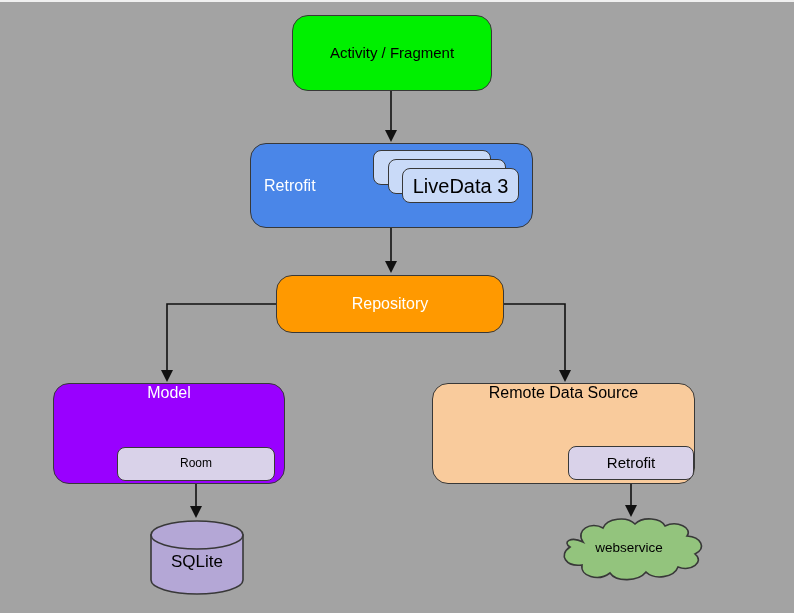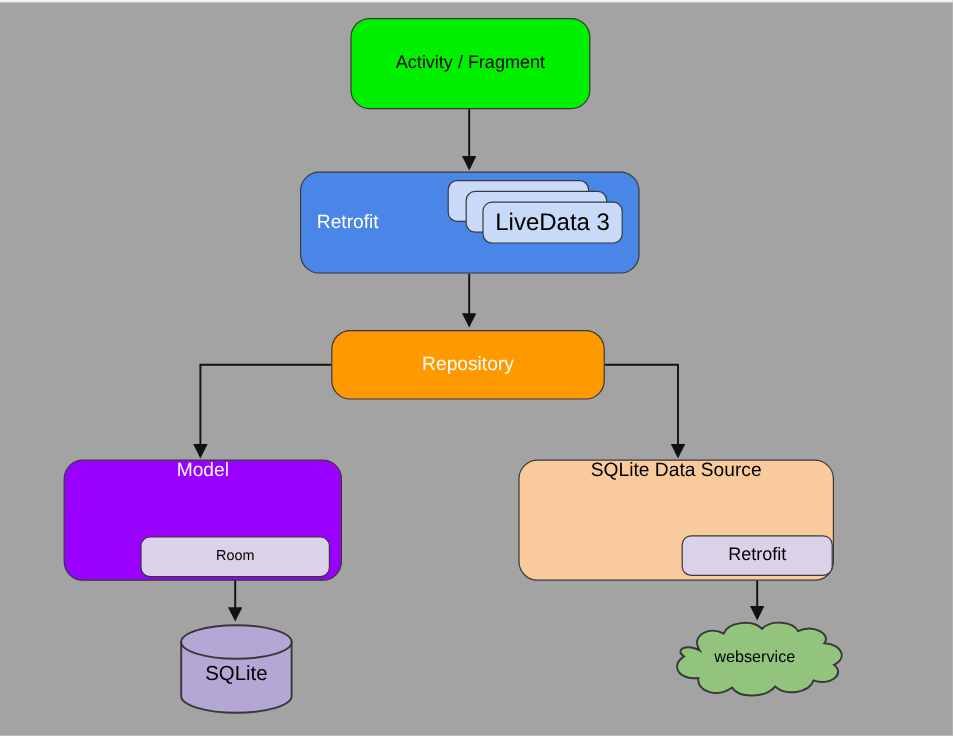--- a/index.html
+++ b/index.html
@@ -83,21 +83,21 @@
 
   <div class="node big top-label" style="left: 53px; top: 381px; width: 232px; height: 101px; background-color: rgb(153, 0, 255); color: rgb(255, 255, 255);">
     <span>Model</span>
   </div>
 
   <div class="node chip" style="left: 117px; top: 445px; width: 158px; height: 34px; font-size: 12px; background-color: rgb(217, 210, 233); color: rgb(0, 0, 0);">
     <span>Room</span>
   </div>
 
   <div class="node big top-label" style="left: 432px; top: 381px; width: 263px; height: 101px; background-color: rgb(249, 203, 156); color: rgb(0, 0, 0);">
-    <span>SQLite Data Source</span>
+    <span>Remote Data Source</span>
   </div>
 
   <div class="node chip" style="left: 568px; top: 444px; width: 126px; height: 34px; background-color: rgb(217, 210, 233); color: rgb(0, 0, 0);">
     <span>Retrofit</span>
   </div>
 
   <svg class="overlay" style="left:149px; top:517px;" width="96" height="78" viewBox="0 0 96 78">
     <path class="shape-outline" d="M2,16 L2,61 A46,14 0 0 0 94,61 L94,16 Z" fill="#b4a7d6"></path>
     <ellipse class="shape-outline" cx="48" cy="16" rx="46" ry="14" fill="#b4a7d6"></ellipse>
     <text class="shape-text" x="48" y="48" text-anchor="middle" font-size="17">SQLite</text>

